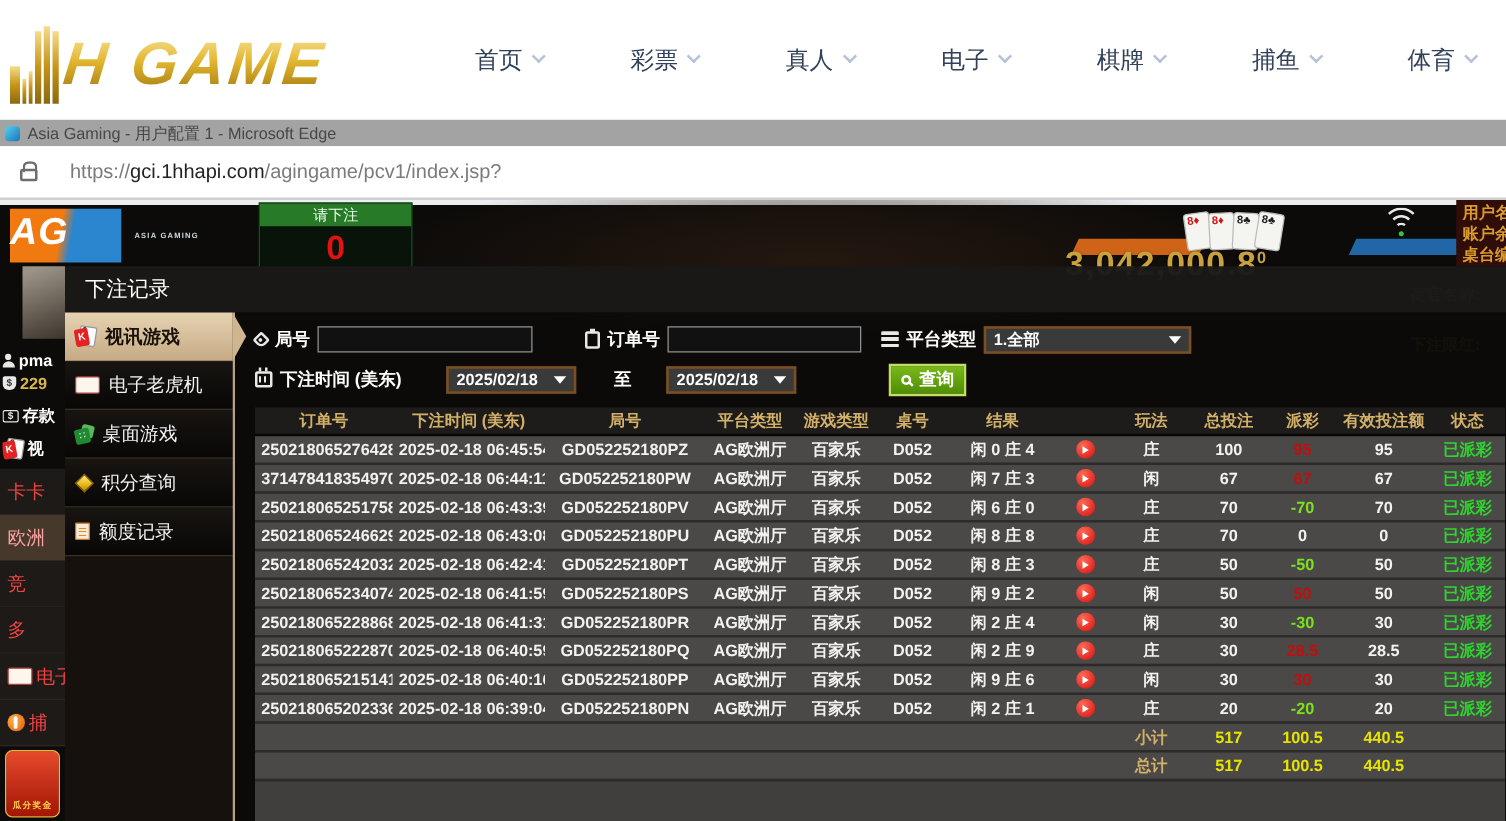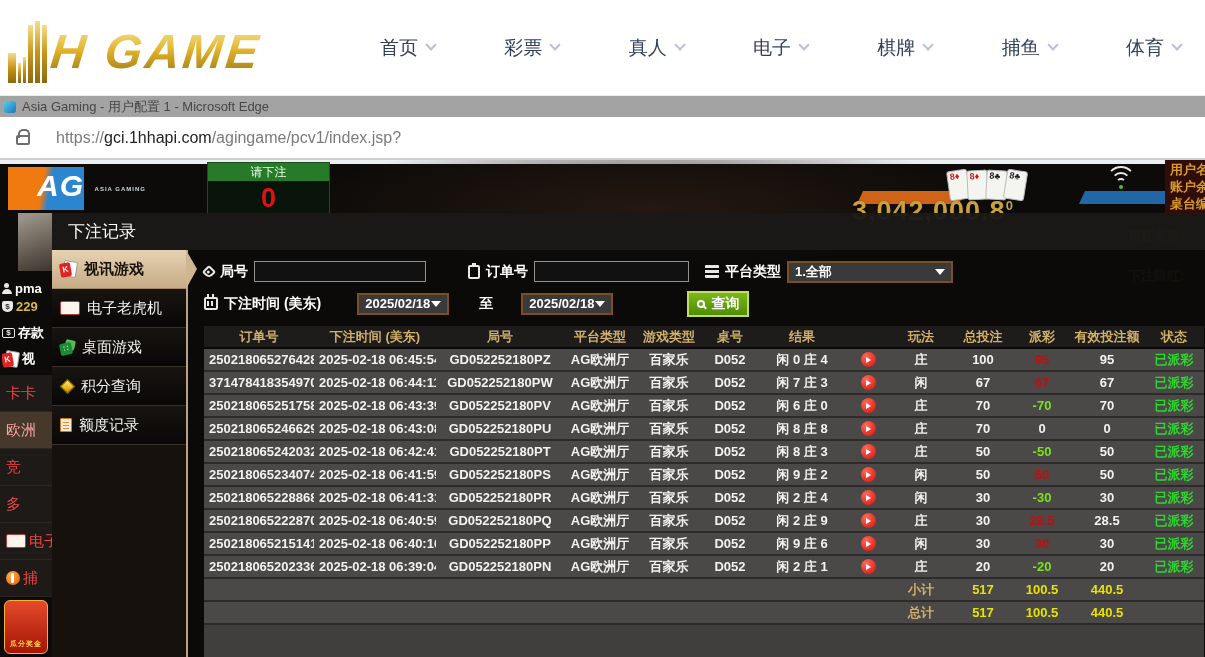--- a/index.html
+++ b/index.html
@@ -33,23 +33,23 @@
   .lock::before { content:''; position:absolute; width:8px; height:7px; border:2px solid #6d6d6d; border-bottom:none; border-radius:5px 5px 0 0; top:-8px; left:0; }
   .url-scheme,.url-path { color:#7b7b7b;text-align:right; }
   .url-host { color:#222; }
 
   
   .viewport { height:497px; position:relative; background:#0d0b09; overflow:hidden; }
   .bg-layer { position:absolute; inset:0; }
   .bg-topstrip { position:absolute; top:0; left:0; right:0; height:4px; background:#eceff2; }
   .bg-glow { position:absolute; left:300px; top:0; width:700px; height:120px;
     background:radial-gradient(ellipse at 50% 40%, #241810 0%, rgba(13,11,9,0) 70%); }
-  .ag-logo { position:absolute; left:8px; top:7px; width:76px; height:43px;
+  .ag-logo { position:absolute; left:8px; top:7px; width:89px; height:43px;
     background:linear-gradient(100deg,#f07a10 0 45%,#2c85cf 55% 100%); color:#fff; font-weight:bold; font-style:italic;
-    font-size:30px; line-height:38px; text-align:right; letter-spacing:1px; }
+    font-size:30px; line-height:38px; text-align:left; letter-spacing:1px; }
   .ag-sub { position:absolute; right:-62px; bottom:2px; font-size:6px; font-style:normal; letter-spacing:1px; color:#cfd8de; }
   .bet-box { position:absolute; left:207px; top:2px; width:123px; height:56px; background:#08130a; border:1px solid #1c4d1c; }
   .bet-box .bb-head { height:18px; background:#277a27; color:#e8ffe8; font-size:12px; text-align:center; line-height:18px; }
   .bet-box .bb-zero { color:#e01212; font-size:27px; font-weight:bold; text-align:center; line-height:34px; }
   .bar-orange { position:absolute; left:860px; top:31px; width:102px; height:13px; background:#cf6418; transform:skewX(-25deg); }
   .bar-blue { position:absolute; left:1082px; top:31px; width:96px; height:13px; background:#2166a6; transform:skewX(-25deg); }
   .bg-cards { position:absolute; left:948px; top:10px; display:flex; }
   .pcard { width:21px; height:30px; background:#f4f4f0; border-radius:3px; border:1px solid #bbb; font-size:9px; font-weight:bold;
     padding:1px 0 0 2px; margin-right:-2px; line-height:9px; }
   .pcard.r0{transform:rotate(-8deg)} .pcard.r1{transform:rotate(-3deg)} .pcard.r2{transform:rotate(3deg)} .pcard.r3{transform:rotate(9deg)}
@@ -127,21 +127,21 @@
   .ic-clip { width:12px; height:14px; border:2px solid #e8e8e8; border-radius:2px; position:relative; }
   .ic-clip::before { content:''; position:absolute; left:2px; top:-4px; width:4px; height:3px; background:#e8e8e8; }
   .ic-list { width:14px; height:13px; background:repeating-linear-gradient(180deg,#e8e8e8 0 3px,transparent 3px 5px); border-radius:1px; }
   .ic-cal { width:14px; height:13px; border:2px solid #e8e8e8; border-radius:2px; position:relative; }
   .ic-cal::before { content:''; position:absolute; left:1px; top:-5px; width:2px; height:3px; background:#e8e8e8; box-shadow:5px 0 #e8e8e8; }
   .ic-cal::after { content:''; position:absolute; left:1px; top:2px; width:8px; height:5px;
     background:repeating-linear-gradient(90deg,#e8e8e8 0 2px,transparent 2px 4px); }
   .inp { width:172px; height:21px; background:#111; border:1px solid #919191; color:#eee; font-size:13px; padding:0 4px; }
   .inp.short { width:155px; }
   .dsel { height:22px; background:#3a3a3a; border:2px solid #7d4e1e; color:#fff; font-size:13px; font-weight:bold;
-    display:flex; align-items:center; justify-content:center; gap:1px; padding:0 6px; cursor:pointer; }
+    display:flex; align-items:center; justify-content:center; gap:13px; padding:0 6px; cursor:pointer; }
   .car { width:0; height:0; border-left:5px solid transparent; border-right:5px solid transparent; border-top:6px solid #fff; }
   .psel { width:166px; justify-content:space-between; }
   .btn-search { display:flex; align-items:center; gap:6px; background:linear-gradient(180deg,#7ab91b,#4e8c05); border:2px solid #c2dd66;
     color:#fff; font-size:14px; font-weight:bold; padding:2px 8px; cursor:pointer; }
   .mag { width:8px; height:8px; border:2px solid #fff; border-radius:50%; position:relative; }
   .mag::after { content:''; position:absolute; width:5px; height:2px; background:#fff; transform:rotate(45deg); right:-4px; bottom:-2px; }
 
   
   .btable { margin-top:9px; width:1000px; font-size:13px; }
   .trow { display:grid; grid-template-columns:110px 122px 128px 72px 66px 56px 88px 44px 62px 62px 56px 74px 60px; align-items:center; height:23px; }

